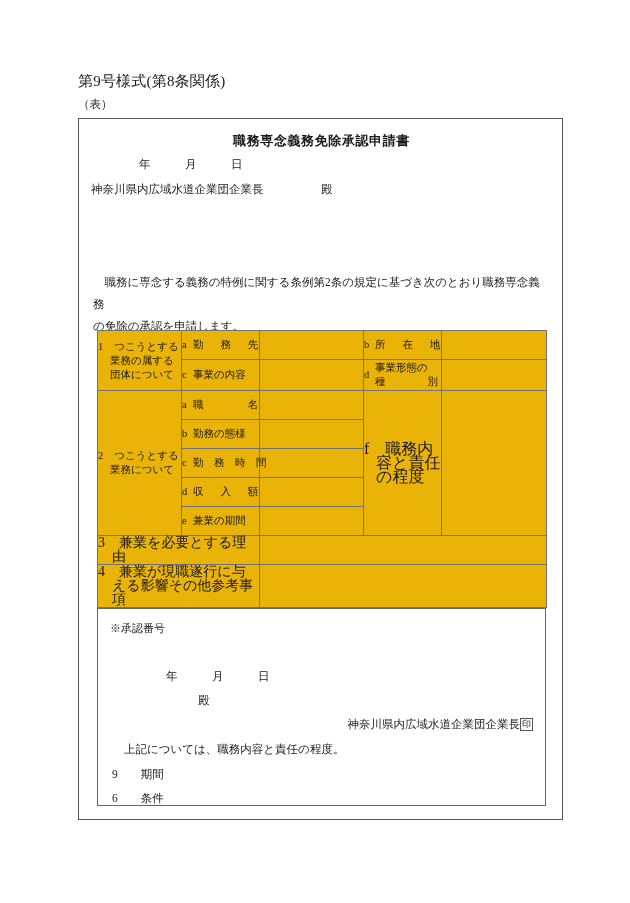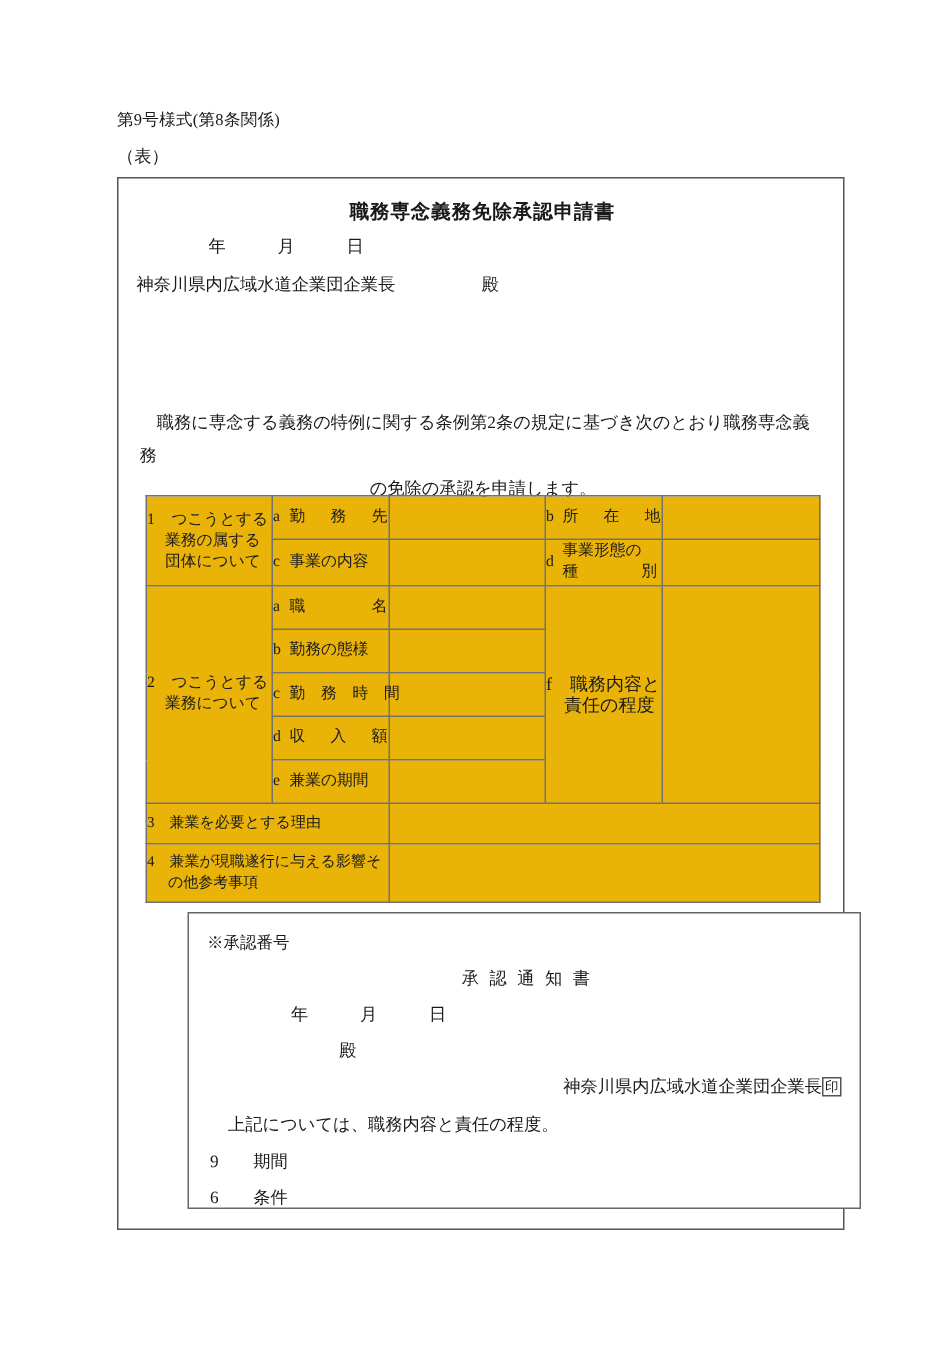--- a/index.html
+++ b/index.html
@@ -22,21 +22,21 @@
     width: 630px;
     height: 903px;
     overflow: hidden;
   }
 
   
   .form-no {
     position: absolute;
     left: 78px;
     top: 72px;
-    font-size: 11px;
+    font-size: 15px;
     letter-spacing: 0.2px;
     white-space: nowrap;
   }
   .form-kind {
     position: absolute;
     left: 78px;
     top: 97px;
     font-size: 11.5px;
     white-space: nowrap;
   }
@@ -94,21 +94,21 @@
   }
 
   .statement {
     position: absolute;
     left: 14px;
     top: 152px;
     width: 458px;
     font-size: 11.5px;
     line-height: 22px;
   }
-  .statement .ln2 { display: block; text-align: center; }
+  .statement .ln2 { display: block; }
 
   
   .main-table {
     position: absolute;
     left: 18px;
     top: 211px;
     width: 449px;
     border-collapse: collapse;
     table-layout: fixed;
     font-size: 10.5px;
@@ -163,54 +163,53 @@
     float: left;
     width: 11px;
     line-height: 28px;
   }
   .item-label.two-line .txt {
     display: block;
     margin-left: 11px;
   }
 
   .lbl-f {
-    font-size: 12px;
+    font-size: 16px;
     line-height: 14px;
     padding: 4px 5px;
     vertical-align: top;
   }
   .lbl-f .hang {
     display: block;
     padding-left: 12px;
     text-indent: -12px;
   }
 
   .row-wide-label {
-    font-size: 10px;
+    font-size: 14px;
     line-height: 14px;
     padding: 5px 5px;
     margin-top: 18px;
   }
   .row-wide-label .hang {
     display: block;
     padding-left: 14px;
     text-indent: -14px;
   }
 
   
   .notice-box {
     position: absolute;
     left: 18px;
     top: 489px;
     width: 449px;
     height: 198px;
     border: 1px solid #666;
     box-sizing: border-box;
     background: #fff;
-    margin-left: 28px;
   }
   .notice-num {
     position: absolute;
     left: 12px;
     top: 12px;
     font-size: 11px;
     white-space: pre;
   }
   .notice-title {
     position: absolute;
@@ -374,21 +373,20 @@
           <td class="row-wide-label" colspan="2">
             <span class="hang"><span>4</span>　<span>兼業が現職遂行に与える影響その他参考事項</span></span>
           </td>
           <td class="cell-pad" colspan="3" style="height:38px"></td>
         </tr>
       </tbody>
     </table>
 
     <div class="notice-box">
       <div class="notice-num">※承認番号</div>
-      <div class="notice-title">承認通知書</div>
       <div class="notice-date">年　　　月　　　日</div>
       <div class="notice-dono">殿</div>
       <div class="notice-issuer">
         <span>神奈川県内広域水道企業団企業長</span><span class="seal-box">印</span>
       </div>
       <div class="notice-lead">上記については、職務内容と責任の程度。</div>
       <div class="notice-item i1">9　　期間</div>
       <div class="notice-item i2">6　　条件</div>
     </div>
 

